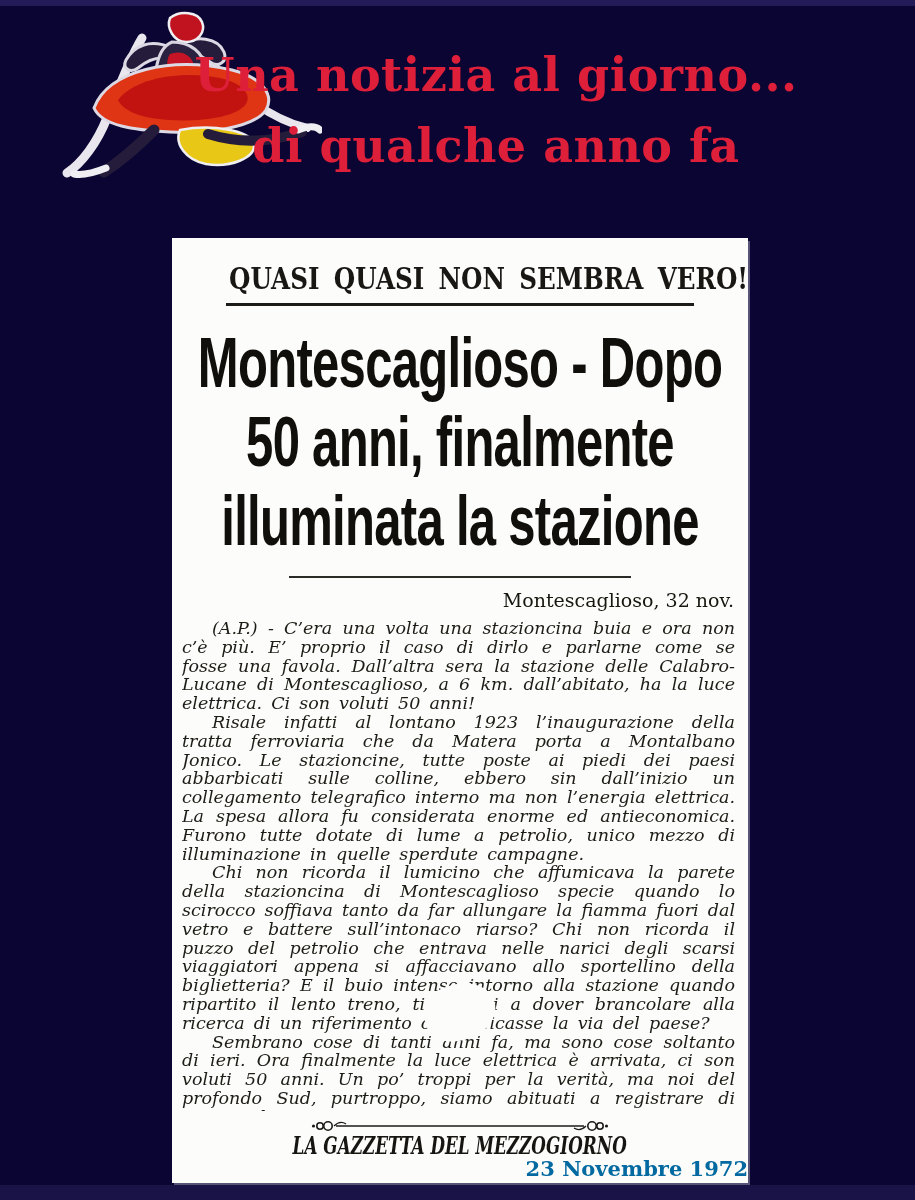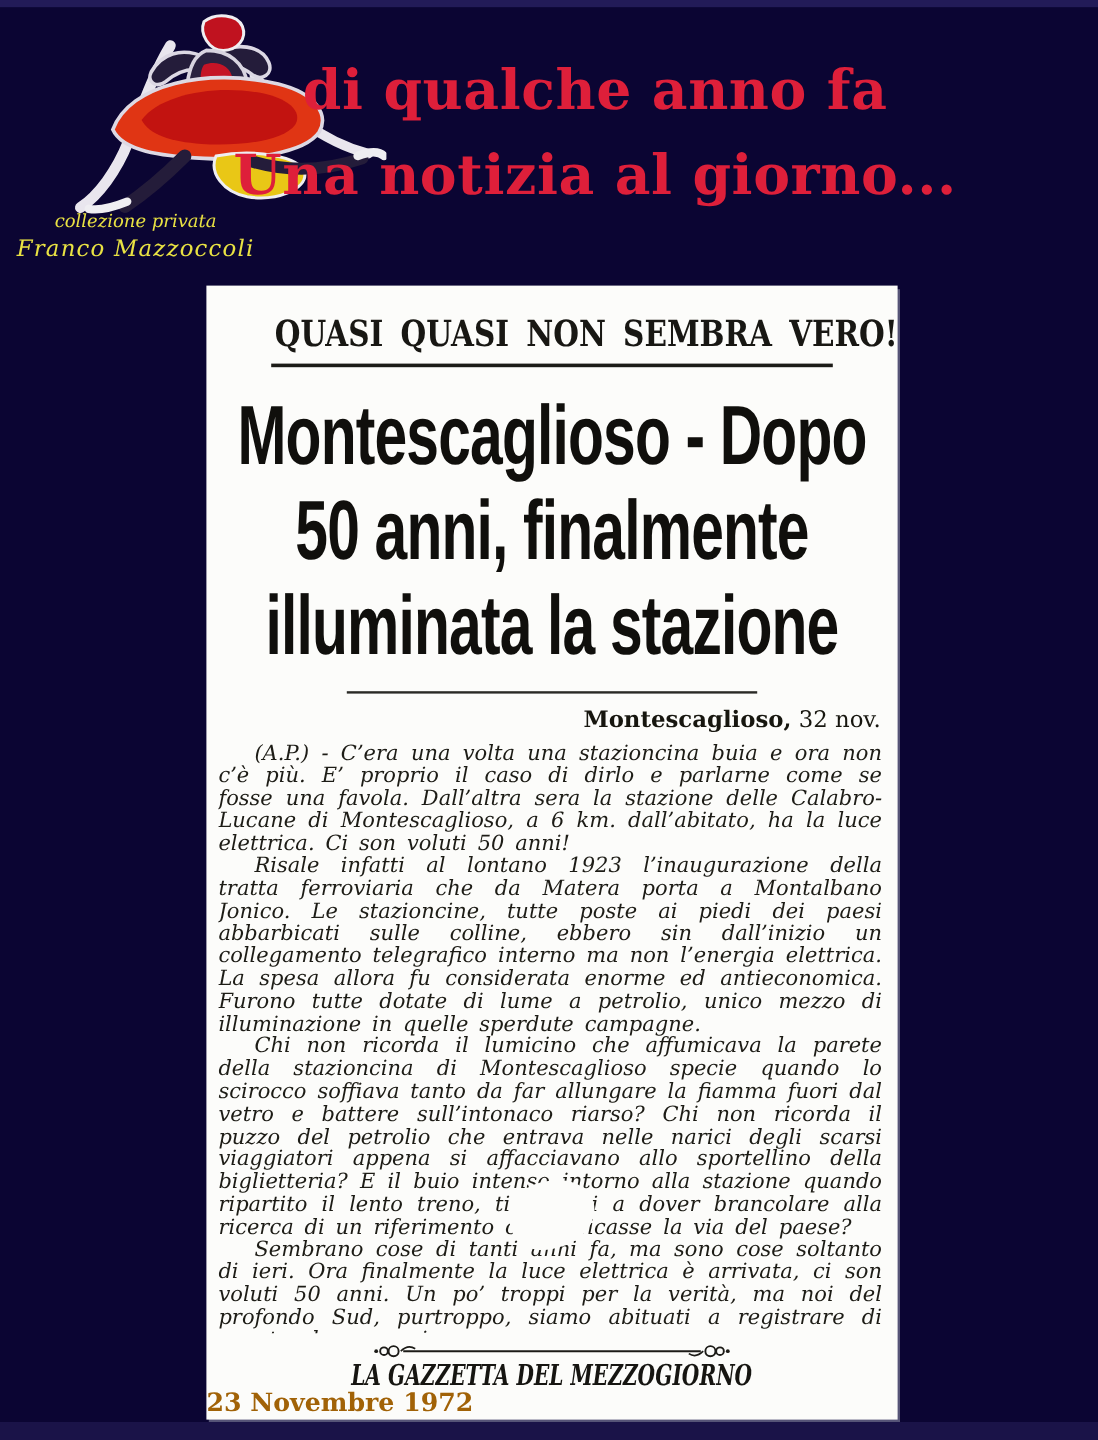--- a/index.html
+++ b/index.html
@@ -93,21 +93,21 @@
     width: 342px; height: 2px; background: #2a2a26; margin: 15px auto 0;
   }
 
   .dateline {
     margin: 11px 14px 0 0;
     text-align: right;
     font-size: 19px;
     line-height: 22px;
     color: #17160f;
   }
-  .dateline .place { font-weight: bold; }
+  .dateline .place { font-weight: normal; }
   .dateline .when { font-weight: normal; }
 
   .article-body {
     margin: 8px 13px 0 10px;
     max-height: 492px;
     overflow: hidden;
     font-family: "DejaVu Serif", serif;
     font-style: italic;
     font-size: 17.5px;
     line-height: 18.8px;
@@ -138,26 +138,26 @@
     font-weight: bold;
     font-size: 24px;
     line-height: 26px;
     letter-spacing: 0px;
     transform: scaleX(0.70);
     transform-origin: 50% 50%;
     color: #161511;
   }
   .clip-date {
     position: absolute; bottom: 3px; left: 0; width: 100%;
-    text-align: left;
+    text-align: right;
     font-family: "DejaVu Serif", serif;
     font-weight: bold;
     font-size: 21px;
     line-height: 22px;
-    color: #a16207;
+    color: #0369a1;
   }
 </style>
 </head>
 <body>
 
 <div class="page">
   <div class="edge-band-top"></div>
 
   <svg class="illustration" viewBox="0 0 300 172" aria-hidden="true">
 
@@ -177,28 +177,24 @@
 
     <path d="M158 122 C190 116 228 122 232 136 C234 150 208 160 184 156 C164 152 152 136 158 122 Z" fill="#e9c716" stroke="#efeef2" stroke-width="2.5"></path>
 
     <path d="M132 122 C118 136 100 152 82 164" fill="none" stroke="#241c3a" stroke-width="11" stroke-linecap="round"></path>
     <path d="M84 160 C74 164 62 168 52 166" fill="none" stroke="#efeef2" stroke-width="7" stroke-linecap="round"></path>
 
     <path d="M186 126 C218 136 250 134 280 124" fill="none" stroke="#241c3a" stroke-width="10" stroke-linecap="round"></path>
     <path d="M276 122 C286 118 294 118 298 122" fill="none" stroke="#efeef2" stroke-width="7" stroke-linecap="round"></path>
   </svg>
 
-  <div class="collection-caption">
-    <div class="line1">collezione privata</div>
-    <div class="line2">Franco  Mazzoccoli</div>
-  </div>
 
   <div class="main-title">
+    <div>Una notizia al giorno...</div>
     <div>di qualche anno fa</div>
-    <div>Una notizia al giorno...</div>
   </div>
 
   <div class="clipping">
 
     <div class="kicker-wrap">
       <span class="kicker">QUASI QUASI NON SEMBRA VERO!</span>
     </div>
     <div class="kicker-rule"></div>
 
     <div class="headline-block">

